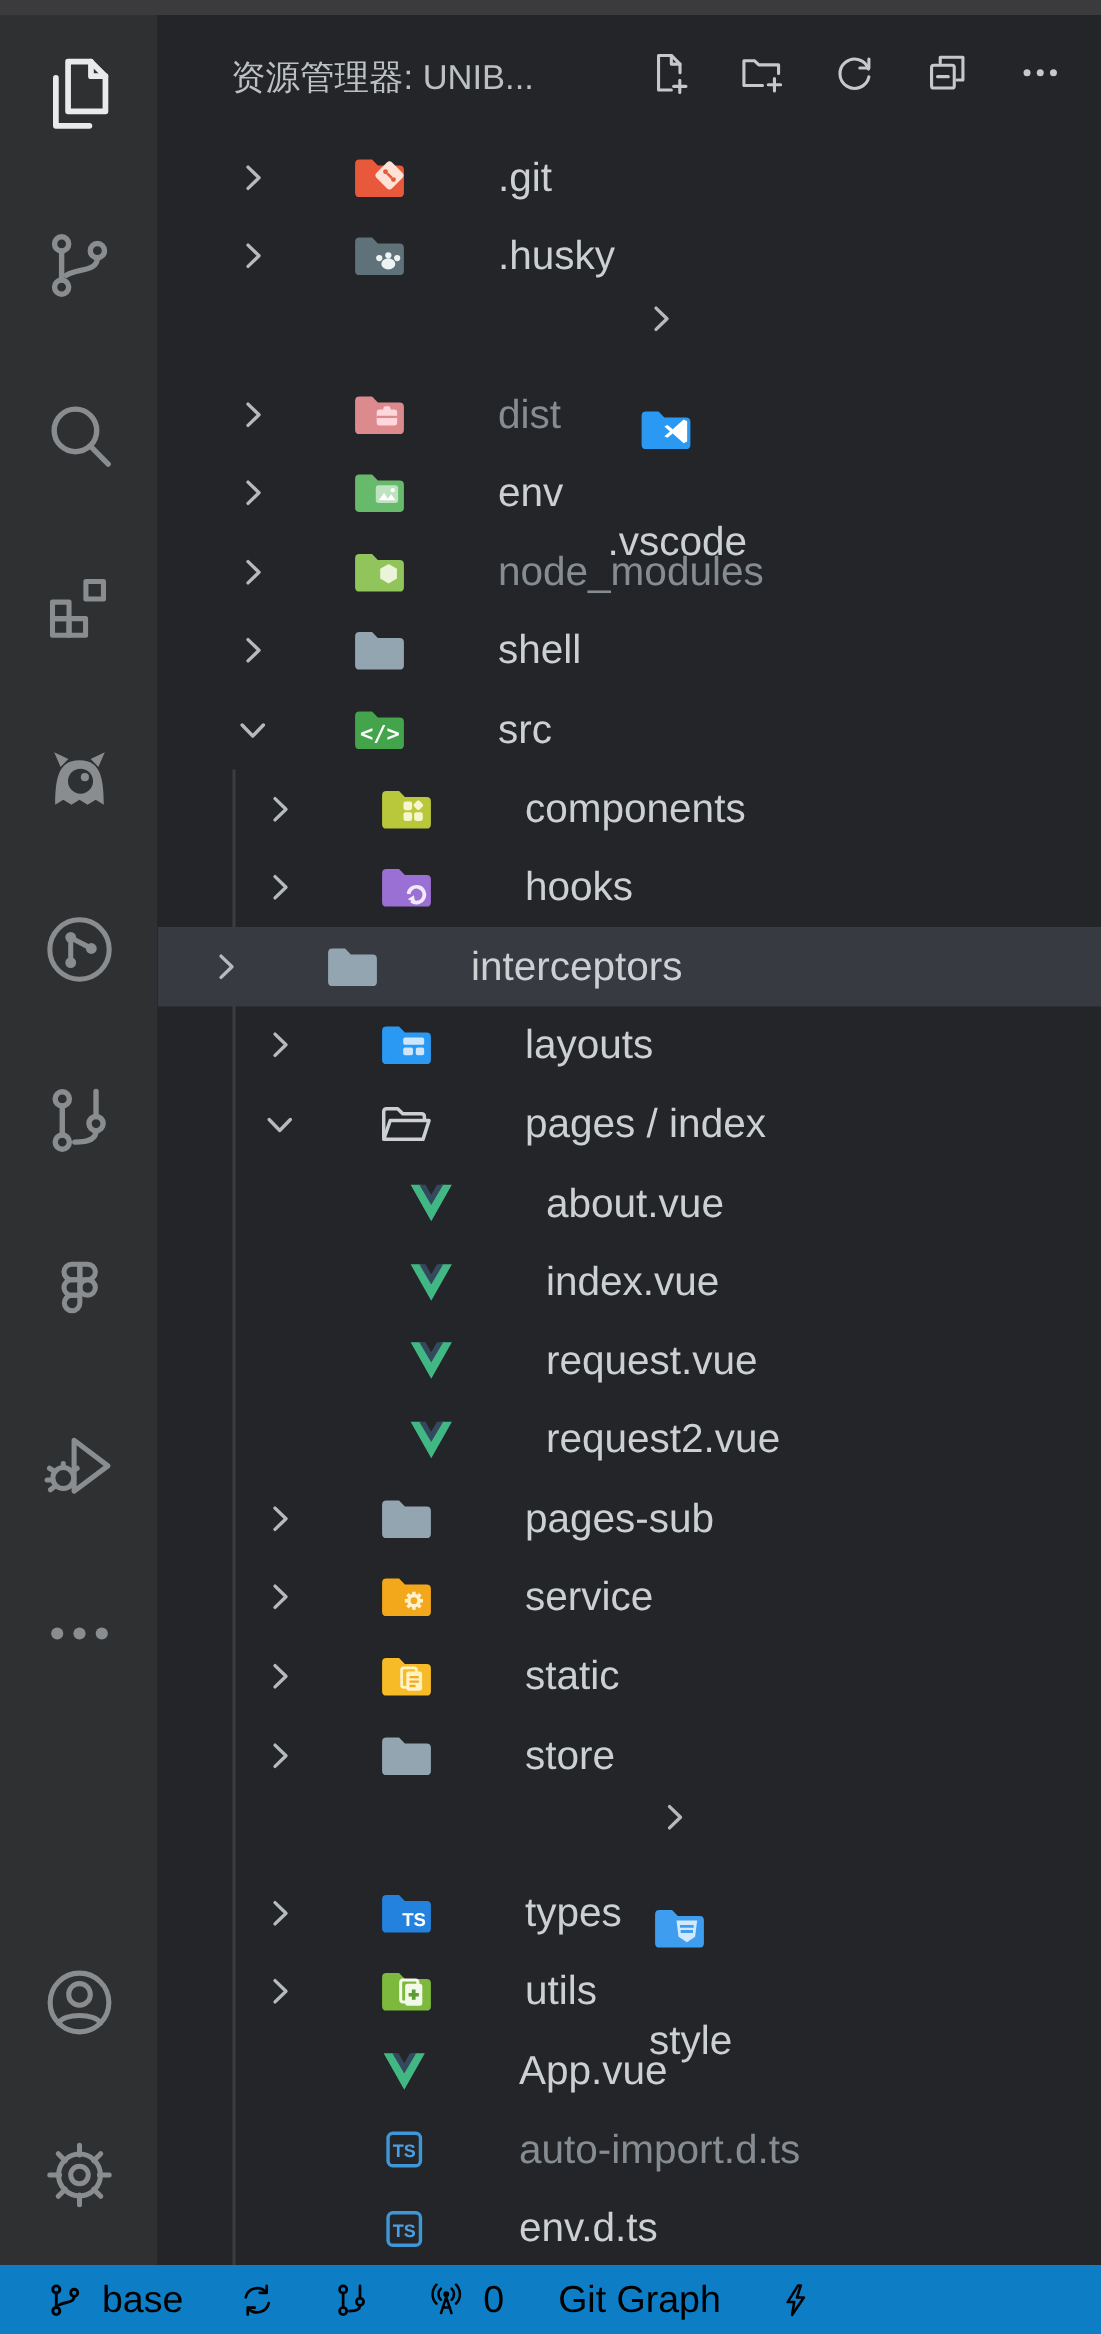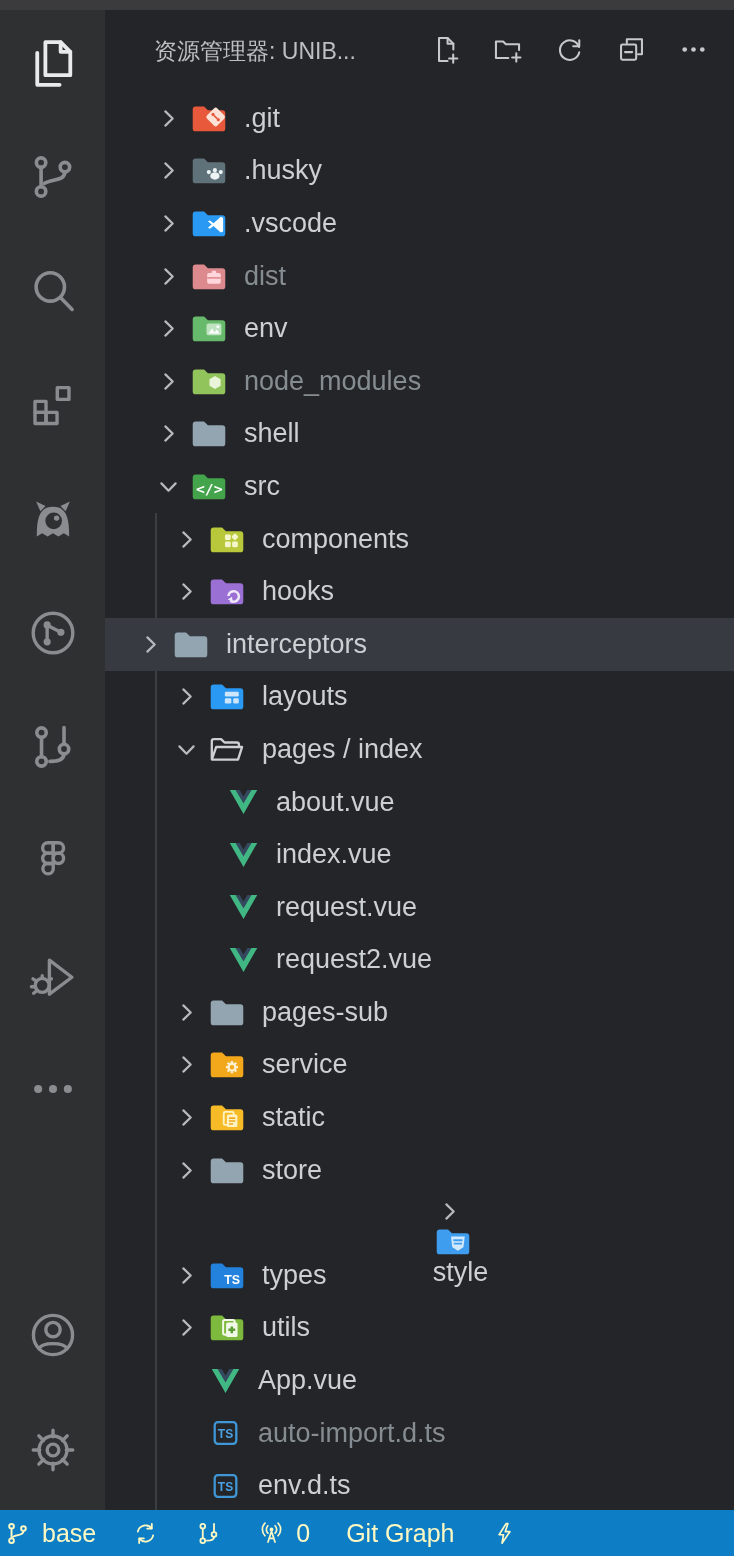--- a/index.html
+++ b/index.html
@@ -23,35 +23,35 @@
   
   .sidebar { position:absolute; left:105px; top:10px; right:0; bottom:46px; background:#242528; overflow:hidden; }
   .explorer-header { height:82px; display:flex; align-items:center; padding:0 24px 0 49px; }
   .header-title { font-size:23px; color:#bcc0c2; white-space:nowrap; overflow:hidden; }
   .header-actions { margin-left:auto; display:flex; gap:29px; }
   .h-action { width:33px; height:33px; color:#c6c8ca; cursor:pointer; display:flex; align-items:center; justify-content:center; }
   .h-action svg { width:33px; height:33px; }
 
   .tree { position:relative; height:1418px; overflow:hidden; }
   .indent-guide { position:absolute; left:50px; top:421px; width:2px; height:997px; background:#3b3e41; }
-  .tree-row { position:relative; display:flex; align-items:center; height:52.6px; font-size:27px; color:#ccd0d3; cursor:pointer; }
+  .tree-row { position:relative; display:flex; align-items:center; height:52.6px; font-size:27px; color:#ccd0d3; cursor:pointer;gap:44px; }
   .tree-row.selected { background:#383a42; }
   .tree-row.dim .tlabel { color:#868d92; }
   .chev { width:30px; height:30px; margin-right:7px; color:#b6babd; display:flex; align-items:center; justify-content:center; flex:none; }
   .chev svg { width:27px; height:27px; }
   .ficon { width:38px; height:31px; flex:none; display:flex; }
   .ficon svg { width:38px; height:31px; }
   .fspacer { width:38px; flex:none; }
   .eicon { width:33px; height:32px; flex:none; display:flex; align-items:center; }
   .eicon svg { width:33px; height:32px; }
   .tlabel { margin-left:16px; white-space:nowrap; }
 
   
-  .status-bar { position:absolute; left:0; right:0; bottom:0; height:46px; background:#0d7dc6; color:#fef9c3;
-    display:flex; align-items:center; padding-left:4px; font-size:25px; font-weight:500; }
+  .status-bar { position:absolute; left:0; right:0; bottom:0; height:46px; background:#0d7dc6; color:#000000;
+    display:flex; align-items:center; padding-left:30px; font-size:25px; font-weight:500; }
   .sb-item { display:flex; align-items:center; gap:11px; cursor:pointer; white-space:nowrap; }
   .sb-item + .sb-item { margin-left:36px; }
   .sb-item svg { width:27px; height:27px; }
 </style>
 </head>
 <body>
 
 <div class="screen">
   <div class="top-strip"></div>
 
@@ -223,21 +223,21 @@
               <g fill="#edf2f4">
                 <ellipse cx="15.8" cy="13.5" rx="3" ry="2.4"></ellipse>
                 <circle cx="11.9" cy="11" r="1.35"></circle>
                 <circle cx="15.8" cy="9.8" r="1.35"></circle>
                 <circle cx="19.6" cy="11" r="1.35"></circle>
               </g>
             </svg>
           </span>
           <span class="tlabel">.husky</span>
         </div>
-        <div class="tree-row" style="padding-left: 48px;">
+        <div class="tree-row" style="padding-left: 48px; flex-direction: column;">
           <span class="chev">
             <svg viewBox="0 0 24 24" fill="none" stroke="currentColor" stroke-linecap="round" stroke-linejoin="round" stroke-width="2">
               <path d="M9.2 5.7l6.5 6.3-6.5 6.3"></path>
             </svg>
           </span>
           <span class="ficon">
             <svg viewBox="0 0 24 20">
               <path d="M1.5 4.1q0-1.9 1.9-1.9h5.4l2.5 2.5h9.3q1.9 0 1.9 1.9v9.8q0 1.9-1.9 1.9H3.4q-1.9 0-1.9-1.9z" fill="#2a99f3"></path>
               <path d="M19.6 5.6l-4.7 4.2-2.3-1.8-1.3.6 2.4 2.1-2.4 2.1 1.3.6 2.3-1.8 4.7 4.2 1.5-.7V6.3z" fill="#fff"></path>
             </svg>

